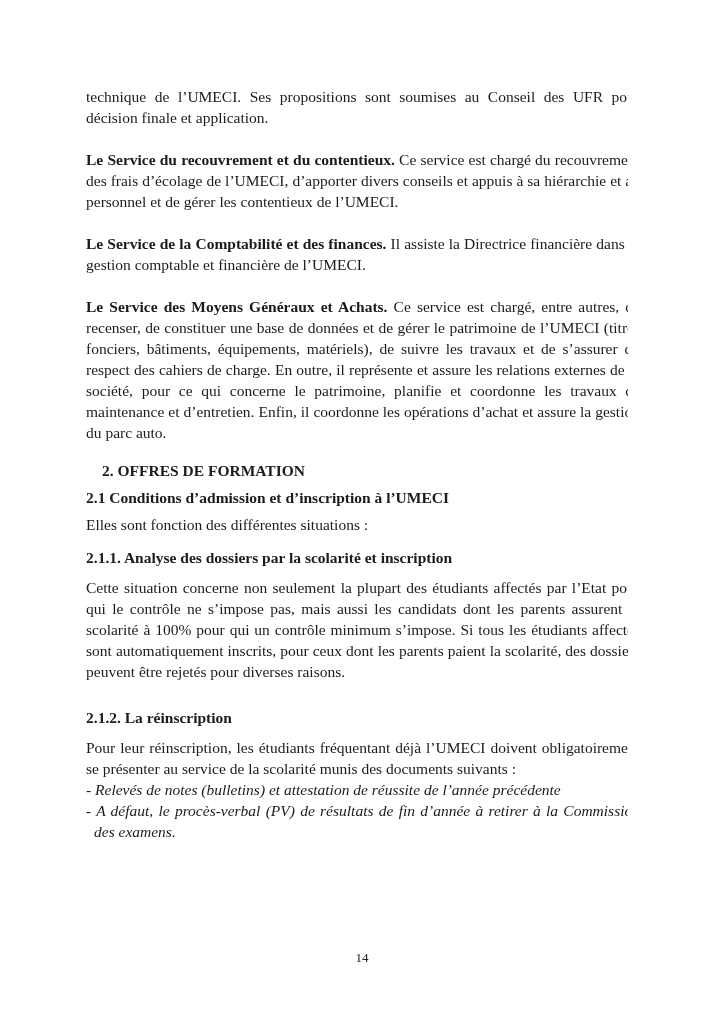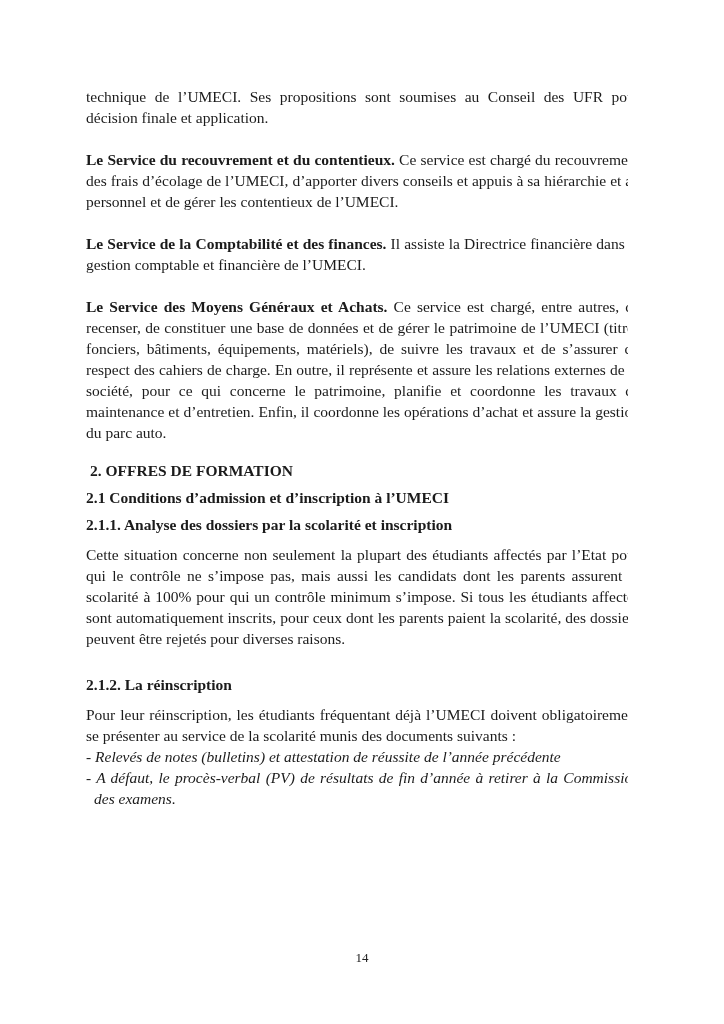--- a/index.html
+++ b/index.html
@@ -32,21 +32,21 @@
     margin: 0;
   }
   .lead {
     font-weight: bold;
   }
   .heading {
     font-weight: bold;
     text-align: left;
     margin: 0 0 6px 0;
   }
-  .heading.h-main      { margin: 0 0 6px 4px; }
+  .heading.h-main      { margin: 0 0 6px 16px; }
   .heading.h-sub       { margin: 0 0 6px 0; }
   .heading.h-sub3      { margin: 0 0 9px 0; }
   p.after-moyens       { margin-bottom: 17px; }
   p.situations         { margin-bottom: 12px; }
   p.analyse            { margin-bottom: 25px; }
   .list-item {
     margin: 0;
     text-align: justify;
     font-style: italic;
   }
@@ -77,20 +77,21 @@
 
     <p class="body"><span class="lead">Le Service de la Comptabilité et des finances.</span><span> Il assiste la Directrice financière dans la gestion comptable et financière de l’UMECI.</span></p>
 
 
     <p class="body after-moyens"><span class="lead">Le Service des Moyens Généraux et Achats.</span><span> Ce service est chargé, entre autres, de recenser, de constituer une base de données et de gérer le patrimoine de l’UMECI (titres fonciers, bâtiments, équipements, matériels), de suivre les travaux et de s’assurer du respect des cahiers de charge. En outre, il représente et assure les relations externes de la société, pour ce qui concerne le patrimoine, planifie et coordonne les travaux de maintenance et d’entretien. Enfin, il coordonne les opérations d’achat et assure la gestion du parc auto.</span></p>
 
     <div class="heading h-main">2. OFFRES DE FORMATION</div>
 
     <div class="heading h-sub">2.1 Conditions d’admission et d’inscription à l’UMECI</div>
 
+    <p class="situations">Elles sont fonction des différentes situations :</p>
 
     <div class="heading h-sub3">2.1.1. Analyse des dossiers par la scolarité et inscription</div>
 
     <p class="analyse">Cette situation concerne non seulement la plupart des étudiants affectés par l’Etat pour qui le contrôle ne s’impose pas, mais aussi les candidats dont les parents assurent la scolarité à 100% pour qui un contrôle minimum s’impose. Si tous les étudiants affectés sont automatiquement inscrits, pour ceux dont les parents paient la scolarité, des dossiers peuvent être rejetés pour diverses raisons.</p>
 
     <div class="heading h-sub3">2.1.2. La réinscription</div>
 
     <p class="tight">Pour leur réinscription, les étudiants fréquentant déjà l’UMECI doivent obligatoirement se présenter au service de la scolarité munis des documents suivants :</p>
 
     <p class="list-item">- Relevés de notes (bulletins) et attestation de réussite de l’année précédente</p>

